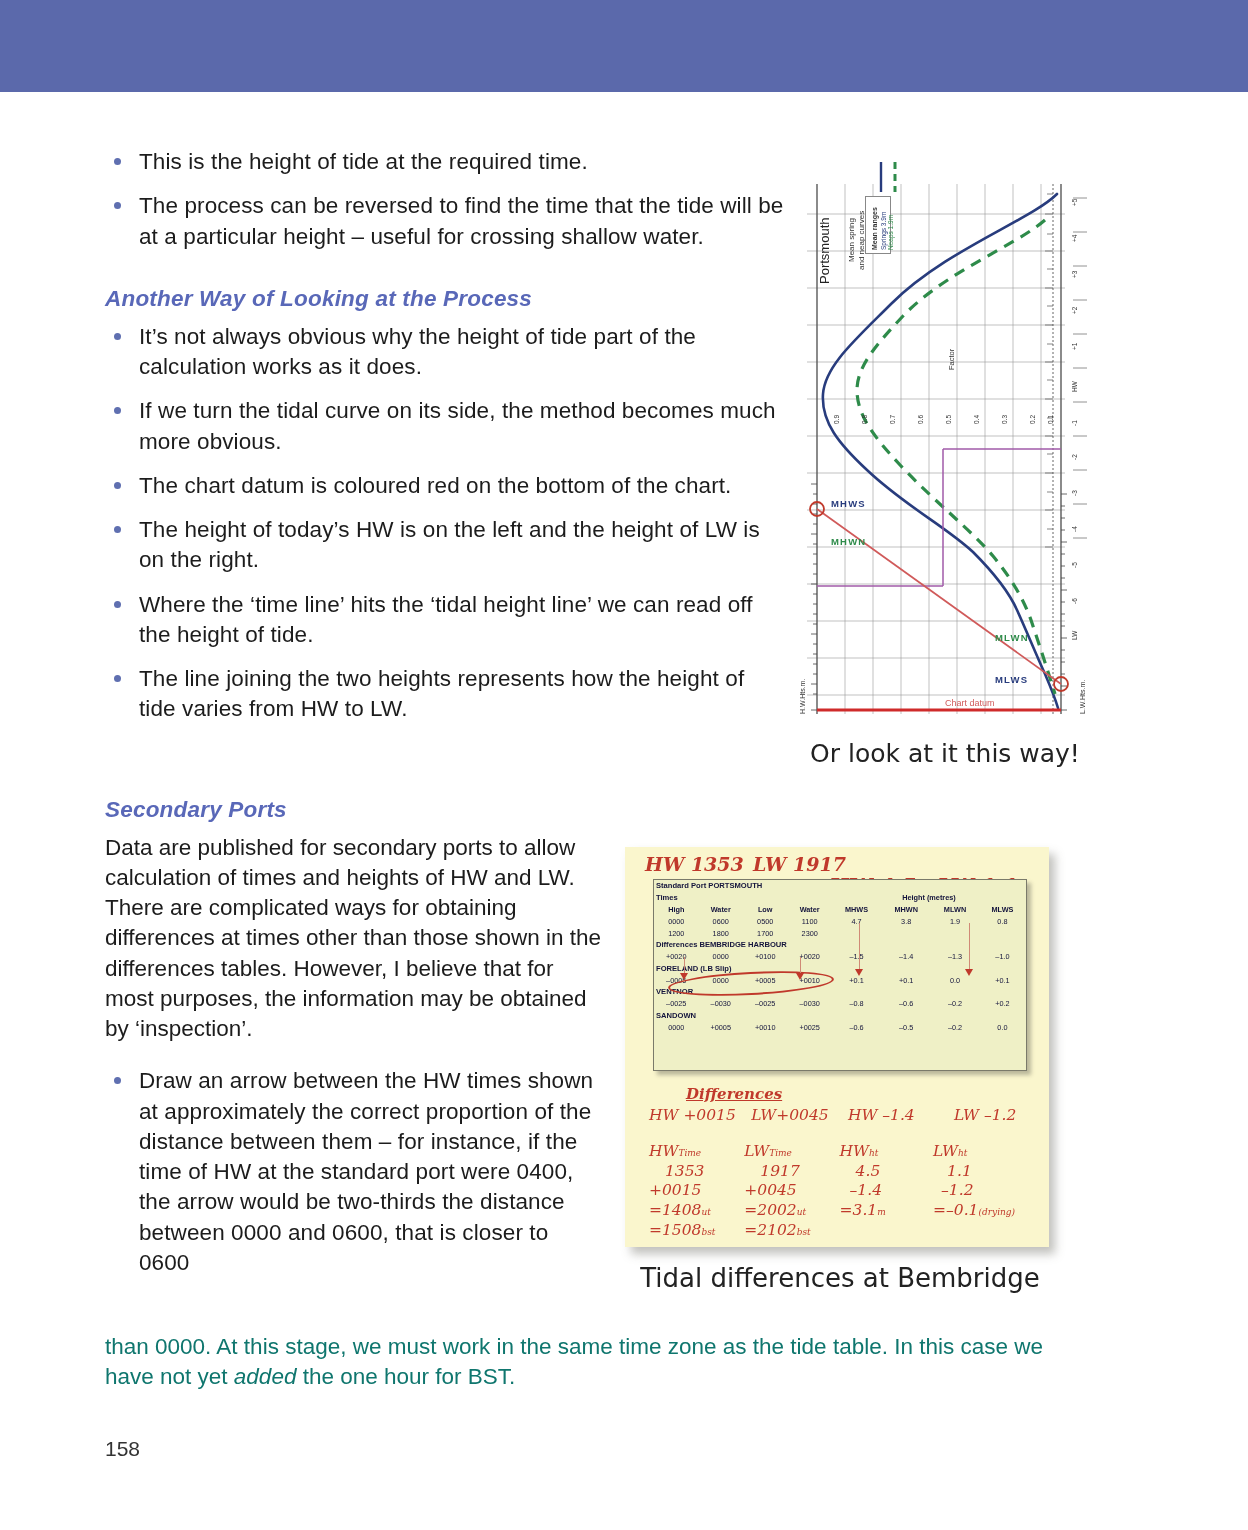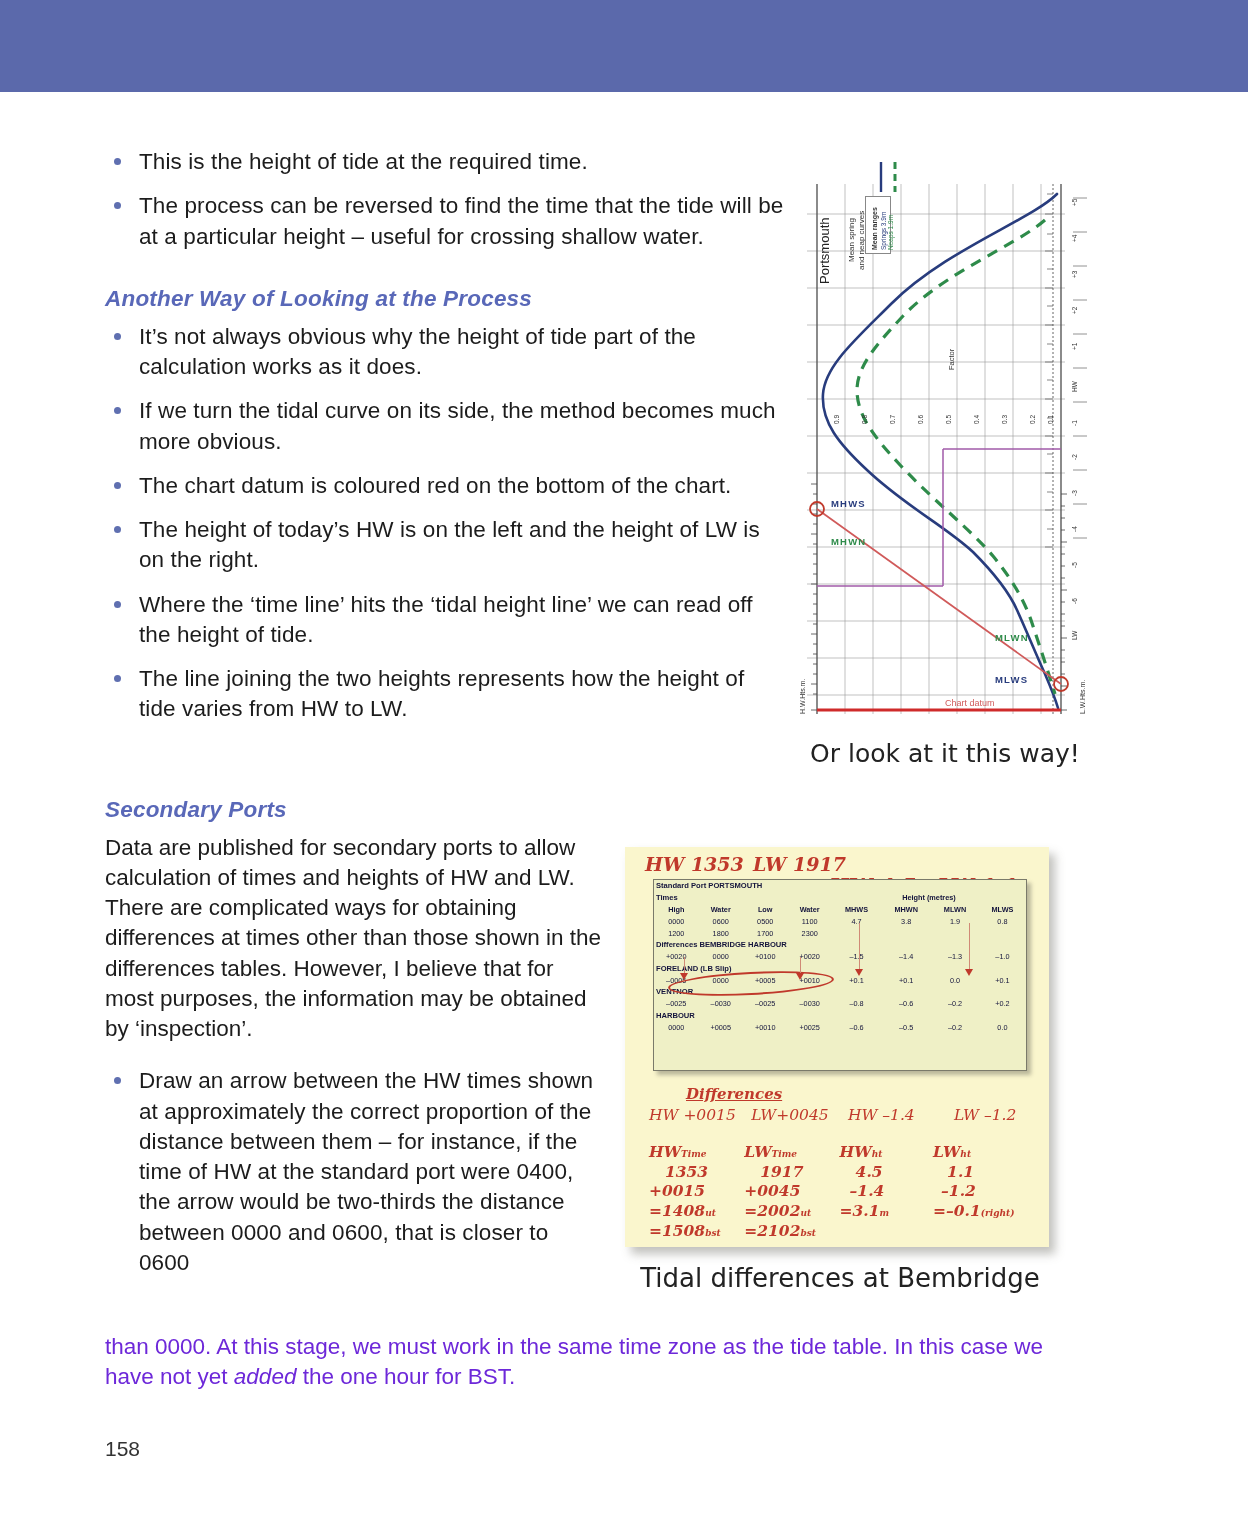--- a/index.html
+++ b/index.html
@@ -113,21 +113,21 @@
   .arrowline{position:absolute;width:1px;background:#d7a08a;}
   .diffblk{position:absolute;left:24px;top:238px;width:392px;color:#c0392b;}
   .dlabel{font-size:15px;font-style:italic;font-weight:bold;font-family:"DejaVu Serif",serif;margin-left:37px;}
   .drow{display:flex;font-size:15.5px;font-style:italic;font-family:"DejaVu Serif",serif;}
   .dcol{font-size:15.5px;font-style:italic;font-family:"DejaVu Serif",serif;line-height:1.28;}
   .sub{font-size:9px;}
 
   
   .fullwidth{
     position:absolute;left:105px;top:1240px;width:975px;
-    font-size:22.5px;line-height:1.345;color:#6d28d9;
+    font-size:22.5px;line-height:1.345;color:#0f766e;
   }
   .pagenum{
     position:absolute;left:105px;top:1345px;
     font-size:21px;color:#333;
   }
   em.it{font-style:italic;}
 </style>
 </head>
 <body>
 
@@ -455,21 +455,21 @@
             <td class="cc">–0025</td>
             <td class="cc">–0030</td>
             <td class="cc">–0025</td>
             <td class="cc">–0030</td>
             <td class="cc">–0.8</td>
             <td class="cc">–0.6</td>
             <td class="cc">–0.2</td>
             <td class="cc">+0.2</td>
           </tr>
           <tr>
-            <td colspan="8" class="ttl">HARBOUR</td>
+            <td colspan="8" class="ttl">SANDOWN</td>
           </tr>
           <tr>
             <td class="cc">0000</td>
             <td class="cc">+0005</td>
             <td class="cc">+0010</td>
             <td class="cc">+0025</td>
             <td class="cc">–0.6</td>
             <td class="cc">–0.5</td>
             <td class="cc">–0.2</td>
             <td class="cc">0.0</td>
@@ -492,21 +492,21 @@
       <div class="diffblk">
         <div class="dlabel" style="text-decoration:underline;">Differences</div>
 
         <div class="drow" style="margin-top:3px;">
           <div style="width:106px" class="dcol">HW +0015</div>
           <div style="width:100px" class="dcol">LW+0045</div>
           <div style="width:110px" class="dcol">HW –1.4</div>
           <div style="width:90px" class="dcol">LW –1.2</div>
         </div>
 
-        <div class="drow" style="margin-top:16px;font-weight:bold;">
+        <div class="drow" style="margin-top:16px;">
 
           <div style="width:106px">
             <div class="dcol"><span>HW</span><span class="sub">Time</span></div>
             <div class="dcol" style="padding-left:16px">1353</div>
             <div class="dcol">+0015</div>
             <div class="dcol"><span>=1408</span><span class="sub">ut</span></div>
             <div class="dcol"><span>=1508</span><span class="sub">bst</span></div>
           </div>
 
           <div style="width:106px">
@@ -521,21 +521,21 @@
             <div class="dcol"><span>HW</span><span class="sub">ht</span></div>
             <div class="dcol" style="padding-left:16px">4.5</div>
             <div class="dcol" style="padding-left:10px">–1.4</div>
             <div class="dcol"><span>=3.1</span><span class="sub">m</span></div>
           </div>
 
           <div style="width:120px">
             <div class="dcol"><span>LW</span><span class="sub">ht</span></div>
             <div class="dcol" style="padding-left:14px">1.1</div>
             <div class="dcol" style="padding-left:8px">–1.2</div>
-            <div class="dcol"><span>=–0.1</span><span class="sub">(right)</span></div>
+            <div class="dcol"><span>=–0.1</span><span class="sub">(drying)</span></div>
           </div>
         </div>
       </div>
     </div>
 
     <div class="cap" style="margin-top:16px;font-size:26px;">Tidal differences at Bembridge</div>
   </div>
 
   <div class="fullwidth">
     <span>than 0000. At this stage, we must work in the same time zone as the tide table. In this case we have not yet </span><em class="it">added</em><span> the one hour for BST.</span>

